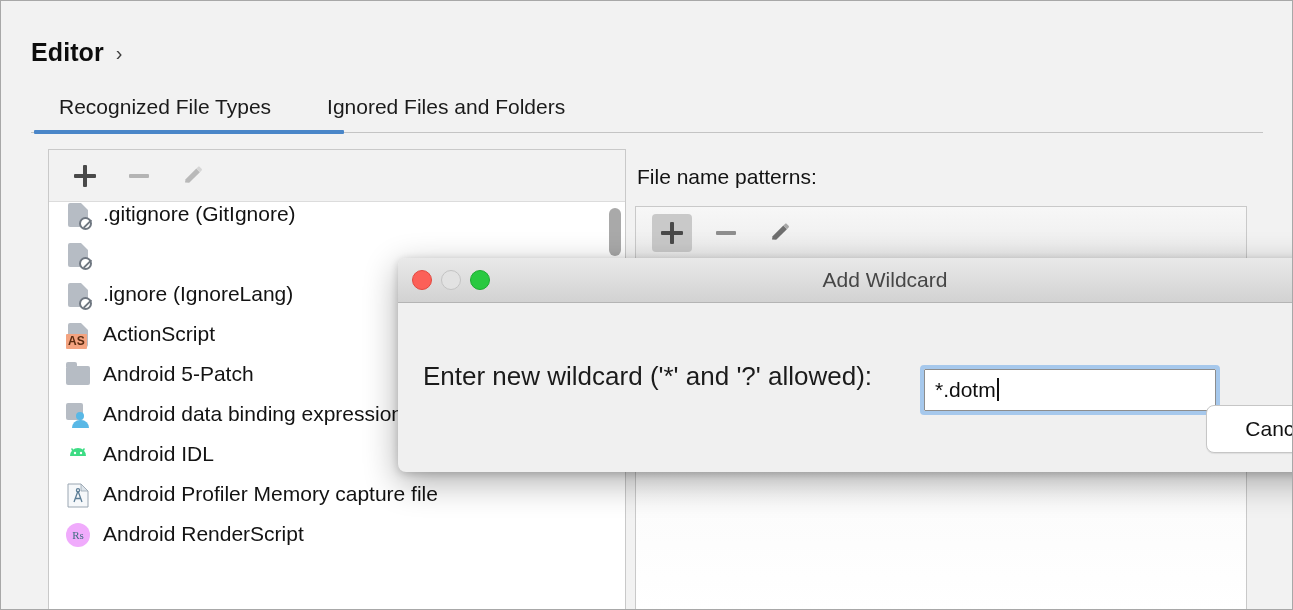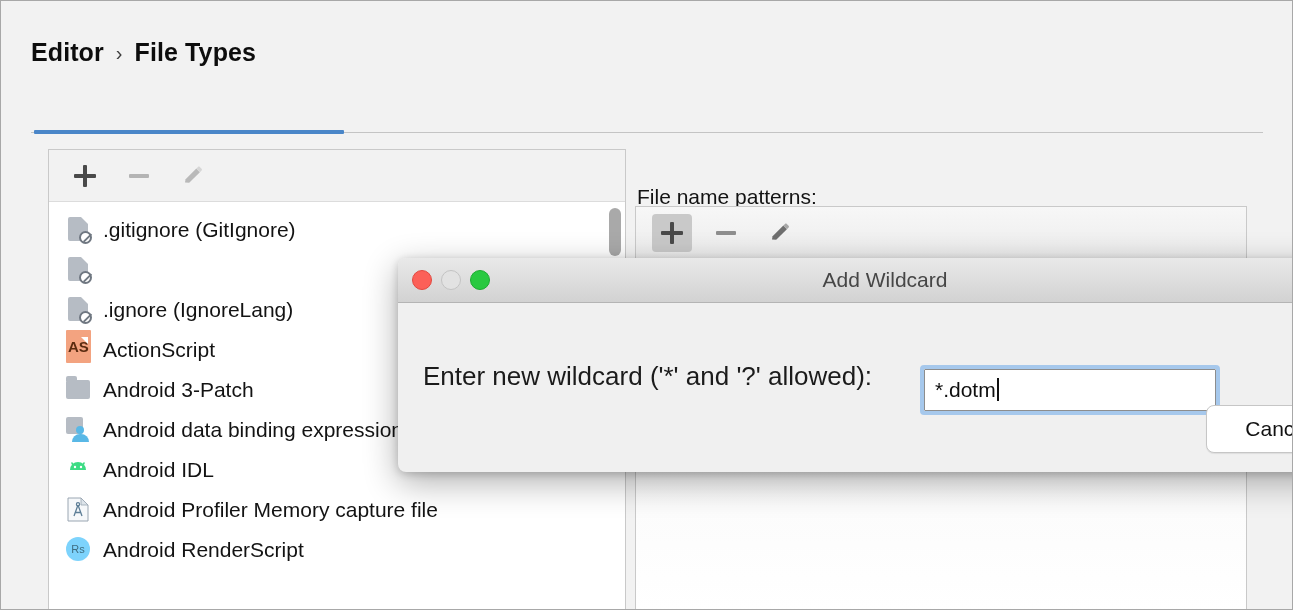--- a/index.html
+++ b/index.html
@@ -123,21 +123,21 @@
   }
 
   .list-body {
     position: relative;
     height: 409px;
     background: #fff;
     overflow: hidden;
   }
   .list-item {
     display: flex;
-    align-items: flex-end;
+    align-items: flex-start;
     height: 40px;
     padding-left: 16px;
     gap: 12px;
     cursor: default;
   }
   .li-icon {
     width: 26px;
     height: 26px;
     flex: 0 0 26px;
     display: flex;
@@ -165,21 +165,21 @@
     width: 12px;
     height: 48px;
     border-radius: 6px;
     background: #a9a9a9;
   }
 
   
   .right-label {
     position: absolute;
     left: 636px;
-    top: 184px;
+    top: 164px;
     font-size: 21px;
     color: #131313;
   }
   .right-panel {
     position: absolute;
     left: 634px;
     top: 205px;
     width: 612px;
     height: 405px;
     box-sizing: border-box;
@@ -251,24 +251,24 @@
     height: 2px;
     background: #6f7781;
     transform: rotate(-45deg);
   }
   .as-badge {
     position: absolute;
     left: -2px;
     bottom: -2px;
     background: #f3a380;
     color: #5a2b10;
-    font-size: 15px;
+    font-size: 12px;
     font-weight: bold;
     line-height: 11px;
-    padding: 11px 2px;
+    padding: 2px 2px;
     border-radius: 1px;
     font-family: "Liberation Sans", sans-serif;
   }
   .folder-ico {
     width: 24px;
     height: 19px;
     background: #b6bcc4;
     border-radius: 2px;
     position: relative;
   }
@@ -303,26 +303,26 @@
     position: absolute;
     left: 6px; top: 17px;
     width: 17px; height: 8px;
     border-radius: 8px 8px 0 0;
     background: #59b8e6;
   }
   .rs-ico {
     width: 24px;
     height: 24px;
     border-radius: 50%;
-    background: #7dd3fc;
+    background: #f0abfc;
     color: #3f6d80;
     font-size: 11px;
     line-height: 24px;
     text-align: center;
-    font-family: Liberation Sans, sans-serif;
+    font-family: Liberation Serif, serif;
   }
 
   
   .dialog {
     position: absolute;
     left: 397px;
     top: 257px;
     width: 974px;
     height: 214px;
     border-radius: 8px;
@@ -444,24 +444,27 @@
   }
 </style>
 </head>
 <body>
 
 <div id="root">
 
   <div class="breadcrumb">
     <span>Editor</span>
     <span class="crumb-sep">›</span>
-    <span>File Types</span>
   </div>
 
   <div class="tab-strip">
+    <div class="tab-row">
+      <div class="tab">Recognized File Types</div>
+      <div class="tab">Ignored Files and Folders</div>
+    </div>
     <div class="tab-underline-track"></div>
     <div class="tab-underline-active"></div>
   </div>
 
   <div class="left-panel">
     <div class="panel-toolbar">
       <div class="tbtn">
         <span class="ic-plus"></span>
       </div>
       <div class="tbtn">
@@ -509,21 +512,21 @@
               <span class="as-badge">AS</span>
             </span>
         </span>
         <span class="li-label">ActionScript</span>
       </div>
 
       <div class="list-item">
         <span class="li-icon">
           <span class="folder-ico"></span>
         </span>
-        <span class="li-label">Android 3-Patch</span>
+        <span class="li-label">Android 5-Patch</span>
       </div>
 
       <div class="list-item">
         <span class="li-icon">
           <span class="person-ico">
               <span class="sheet"></span>
               <span class="head"></span>
               <span class="body"></span>
             </span>
         </span>

